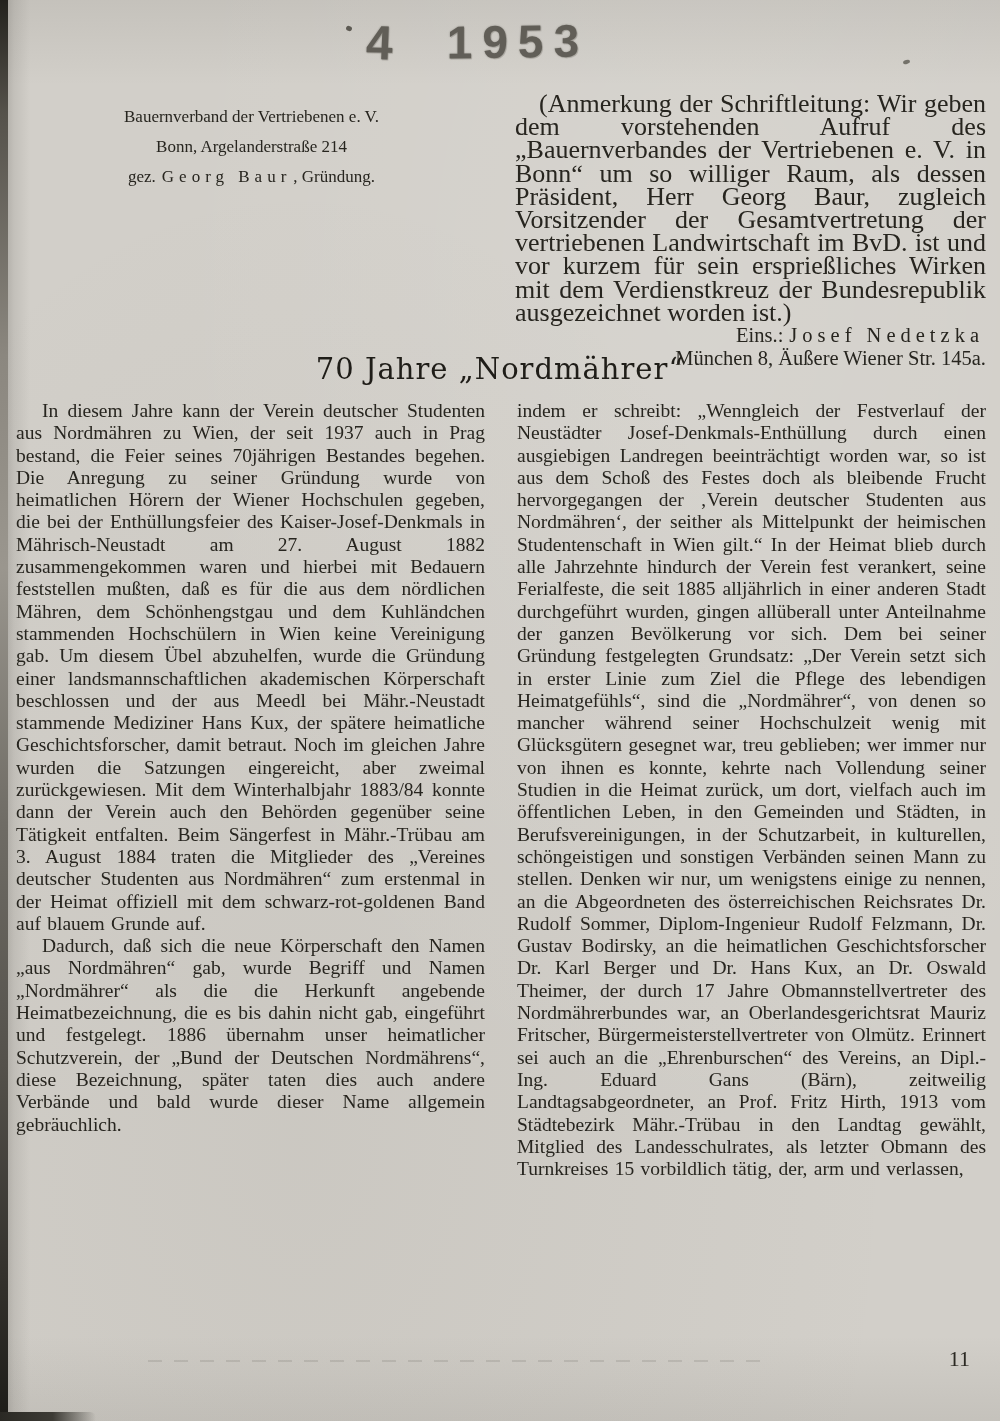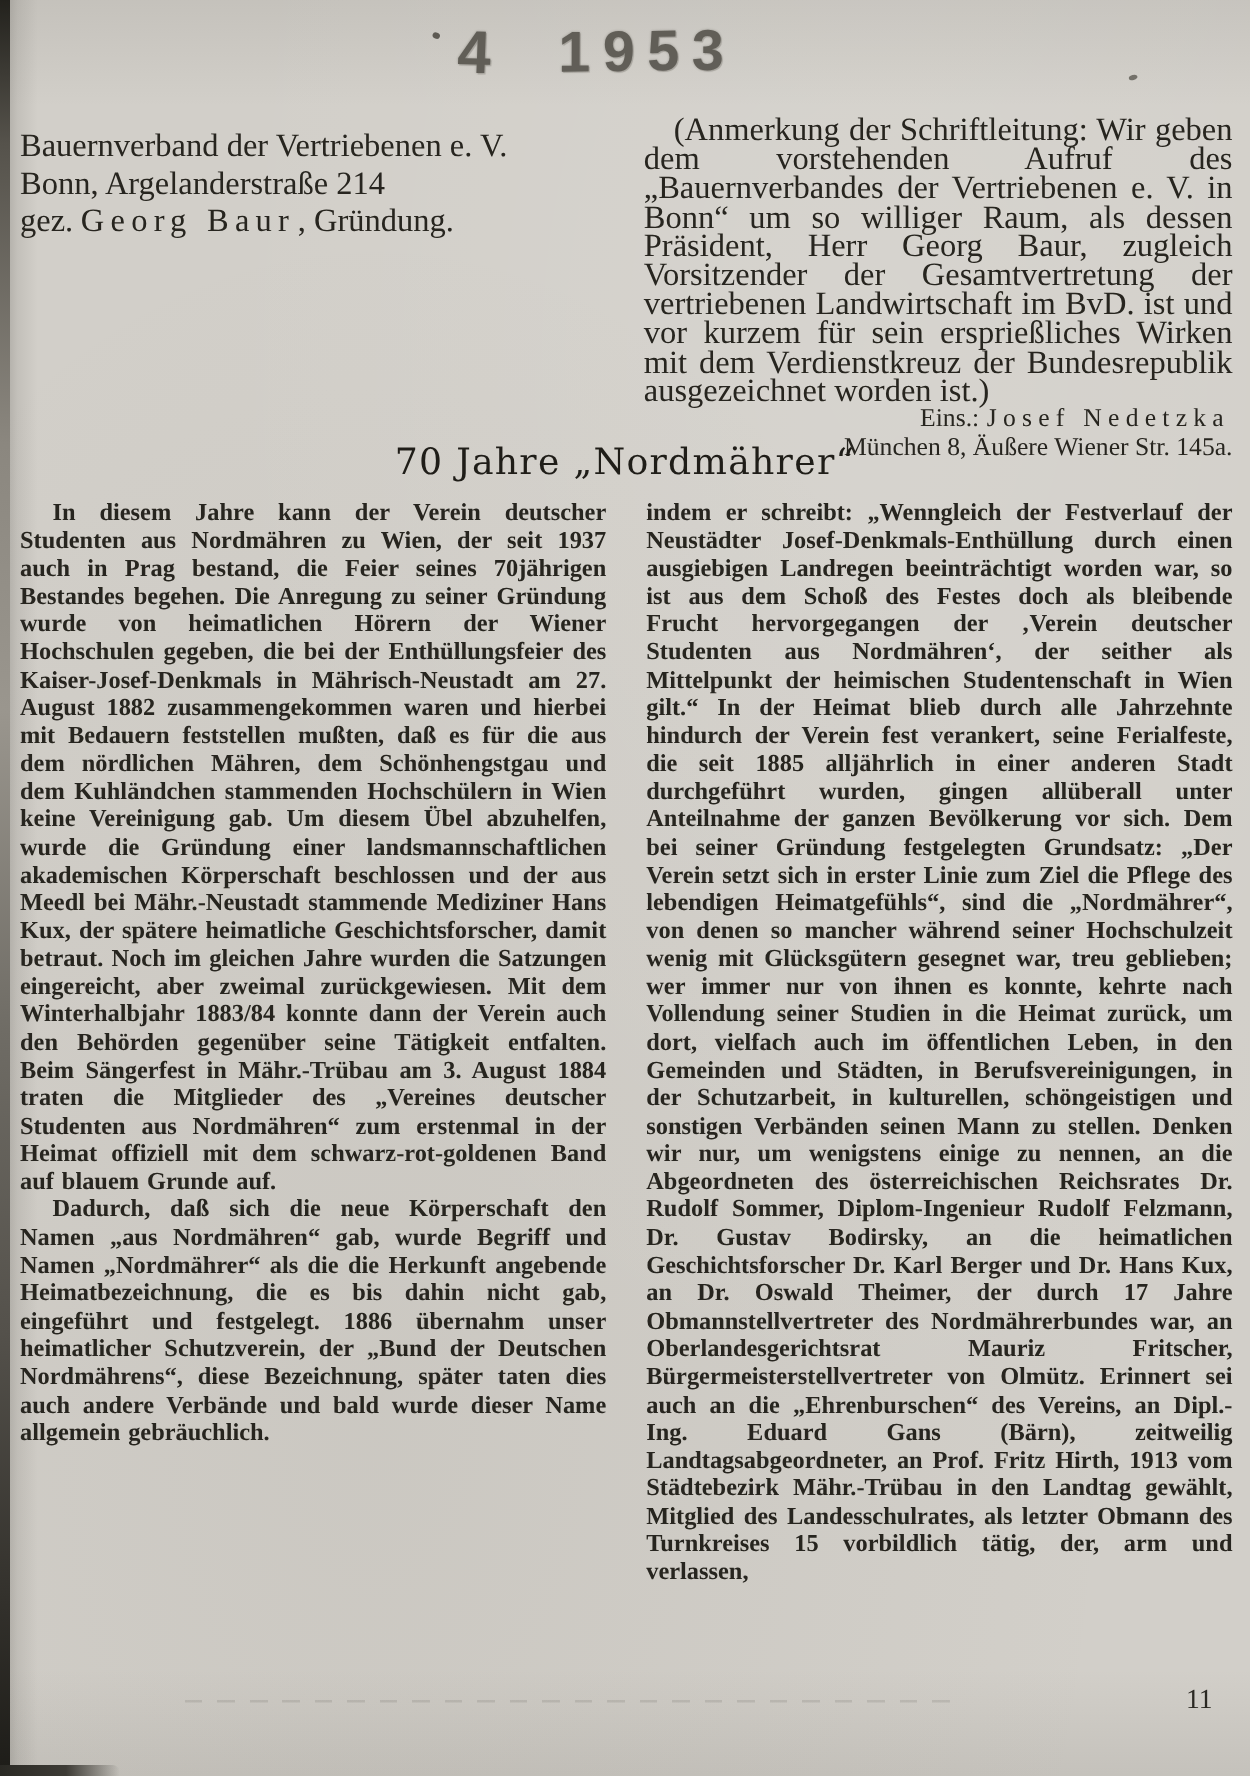--- a/index.html
+++ b/index.html
@@ -56,37 +56,37 @@
   }
   .col{flex:1 1 0;min-width:0;}
   .top-left-par{
     margin:0;font-size:20px;line-height:28.5px;
     text-align:justify;text-indent:28px;
   }
   .top-right-par{
     margin:0;font-size:26px;line-height:23.2px;
     text-align:justify;text-indent:24px;
   }
-  .sig{margin-top:10px;font-size:26px;}
+  .sig{margin-top:10px;text-align:center;font-size:17px;}
   .sig .sig-line{line-height:30px;}
   .sig-right{margin-top:0;text-align:right;font-size:20.5px;}
   .sig-right .sig-line{line-height:23.2px;}
   .spaced{letter-spacing:5px;margin-left:6px;margin-right:2px;}
   
   .headline{
     position:absolute;left:0;top:352px;width:100%;
     margin:0;text-align:center;
     font-family:"DejaVu Serif", serif;
     font-weight:normal;font-size:29px;letter-spacing:1px;
     color:#1f1d18;
   }
   
   .body-row{
     position:absolute;left:16px;top:400px;width:970px;
-    display:flex;gap:32px;font-weight:bold;
+    display:flex;gap:32px;
   }
   .body-col p{
     margin:0;font-size:19.5px;line-height:22.3px;
     text-align:justify;text-indent:26px;word-spacing:1.5px;
   }
   .no-first-indent p:first-child{text-indent:0;}
   .page-number{
     position:absolute;right:30px;top:1346px;
     font-size:22px;color:#2b2923;text-align:right;
   }

